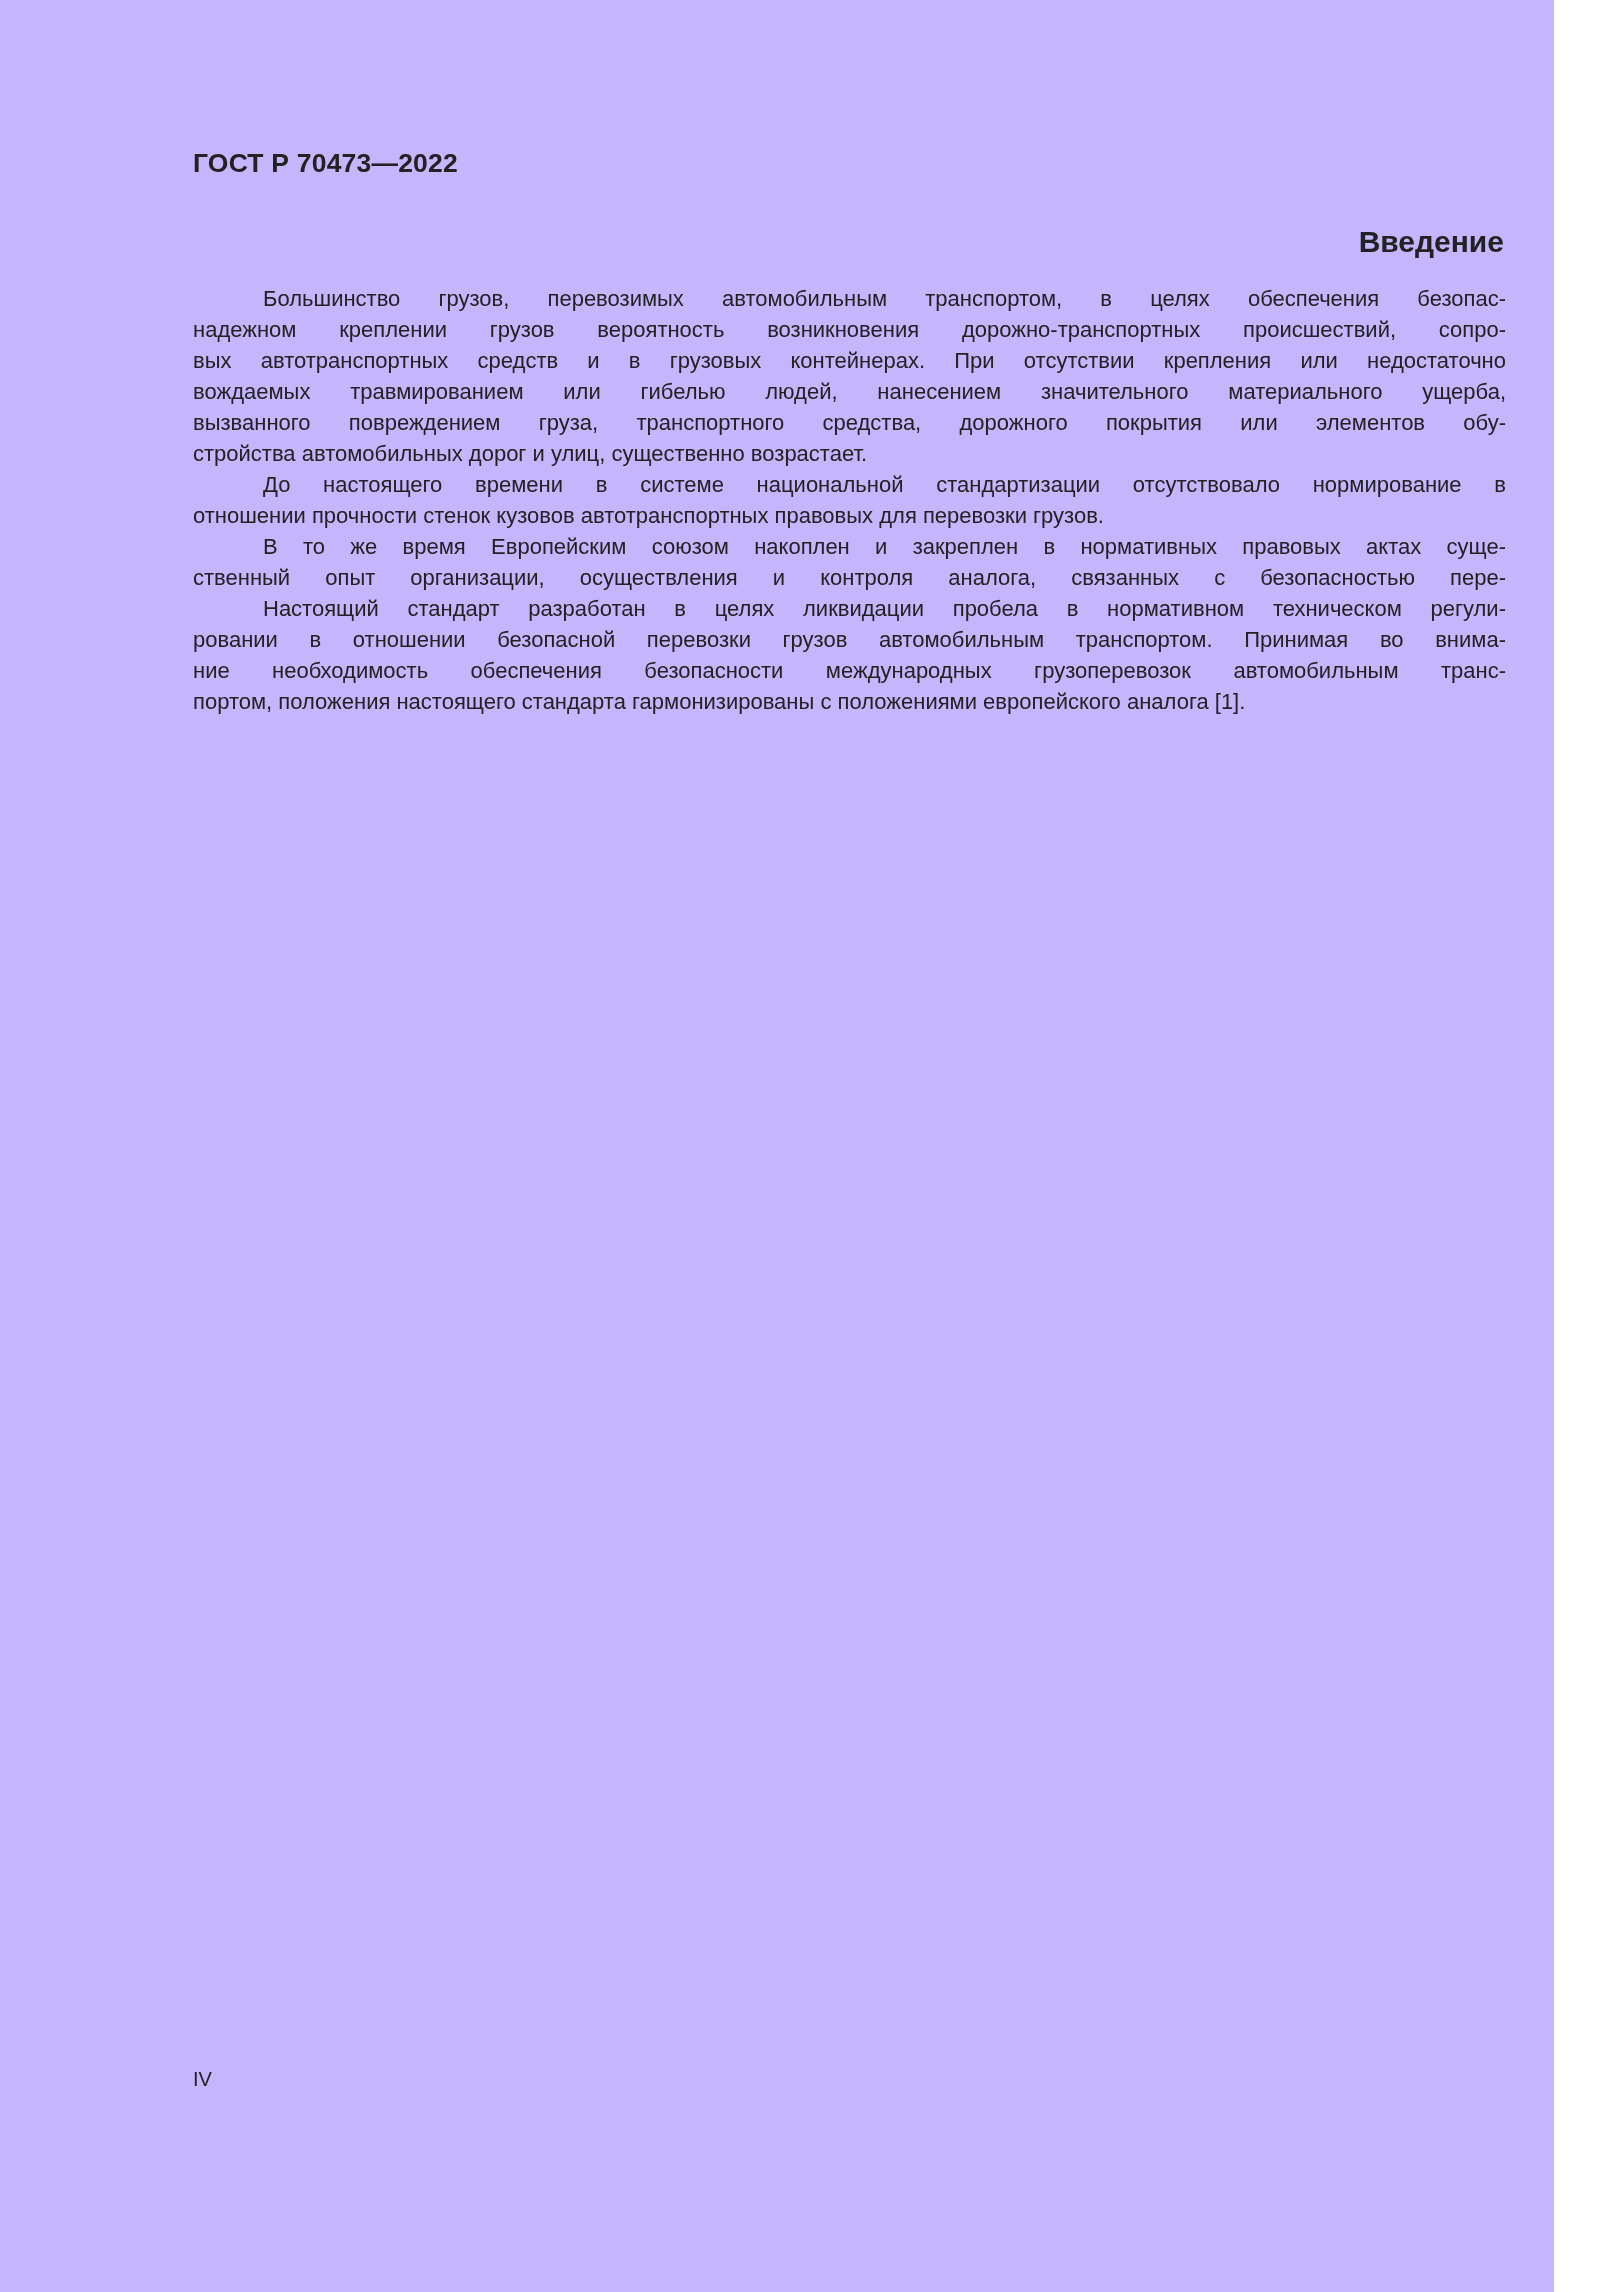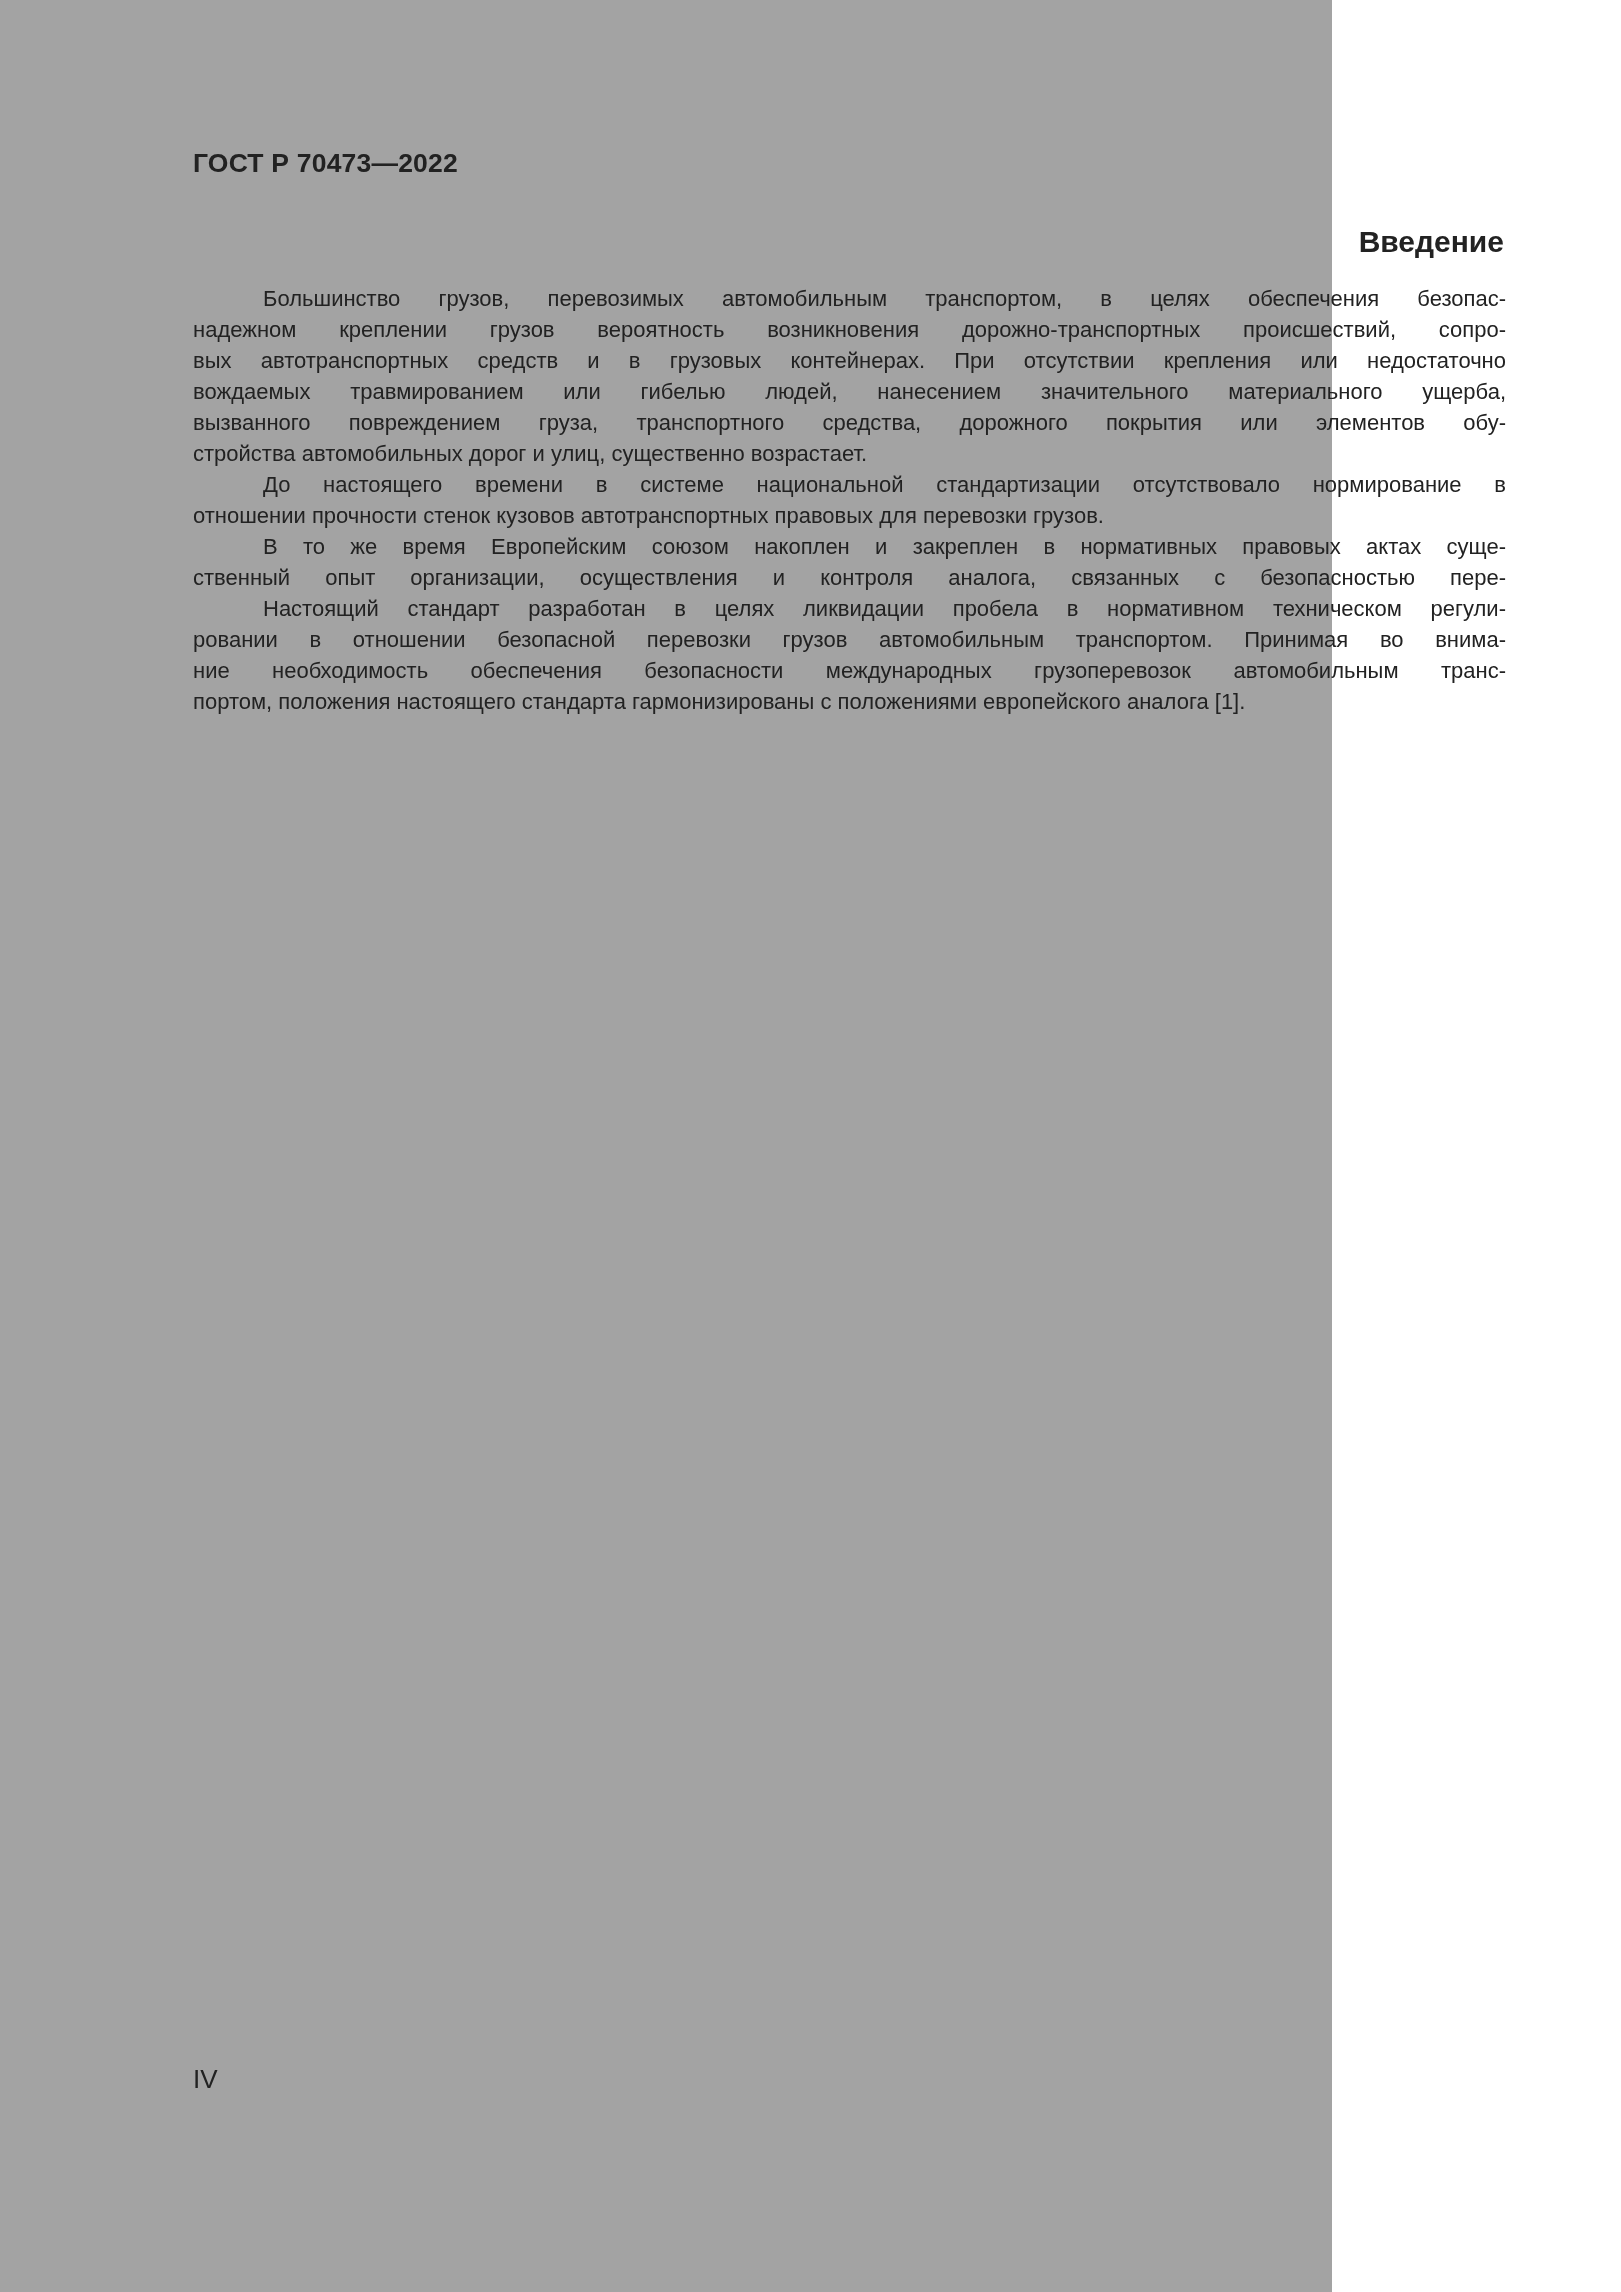--- a/index.html
+++ b/index.html
@@ -11,23 +11,23 @@
       width: 1621px;
       height: 2293px;
       position: relative;
       overflow: hidden;
       color: #222222;
       font-family: "Liberation Sans", "DejaVu Sans", sans-serif;
     }
     .page {
       position: absolute;
       left: 0; top: 0;
-      width: 1332px;
+      width: 1554px;
       height: 2293px;
-      background: #a3a3a3;
+      background: #c4b5fd;
     }
     .doc-code {
       position: absolute;
       left: 193px;
       top: 147px;
       font-size: 26.5px;
       font-weight: bold;
       letter-spacing: 0.2px;
       line-height: 33px;
       margin: 0;
@@ -62,21 +62,21 @@
     .line.last {
       text-align-last: left;
     }
     .line.first {
       padding-left: 70px;
     }
     .page-number {
       position: absolute;
       left: 193px;
       top: 2065px;
-      font-size: 26px;
+      font-size: 20px;
       line-height: 29px;
       margin: 0;
     }
   </style>
 </head>
 <body>
 
 <div class="page">
 
   <h1 class="doc-code">ГОСТ Р 70473—2022</h1>

